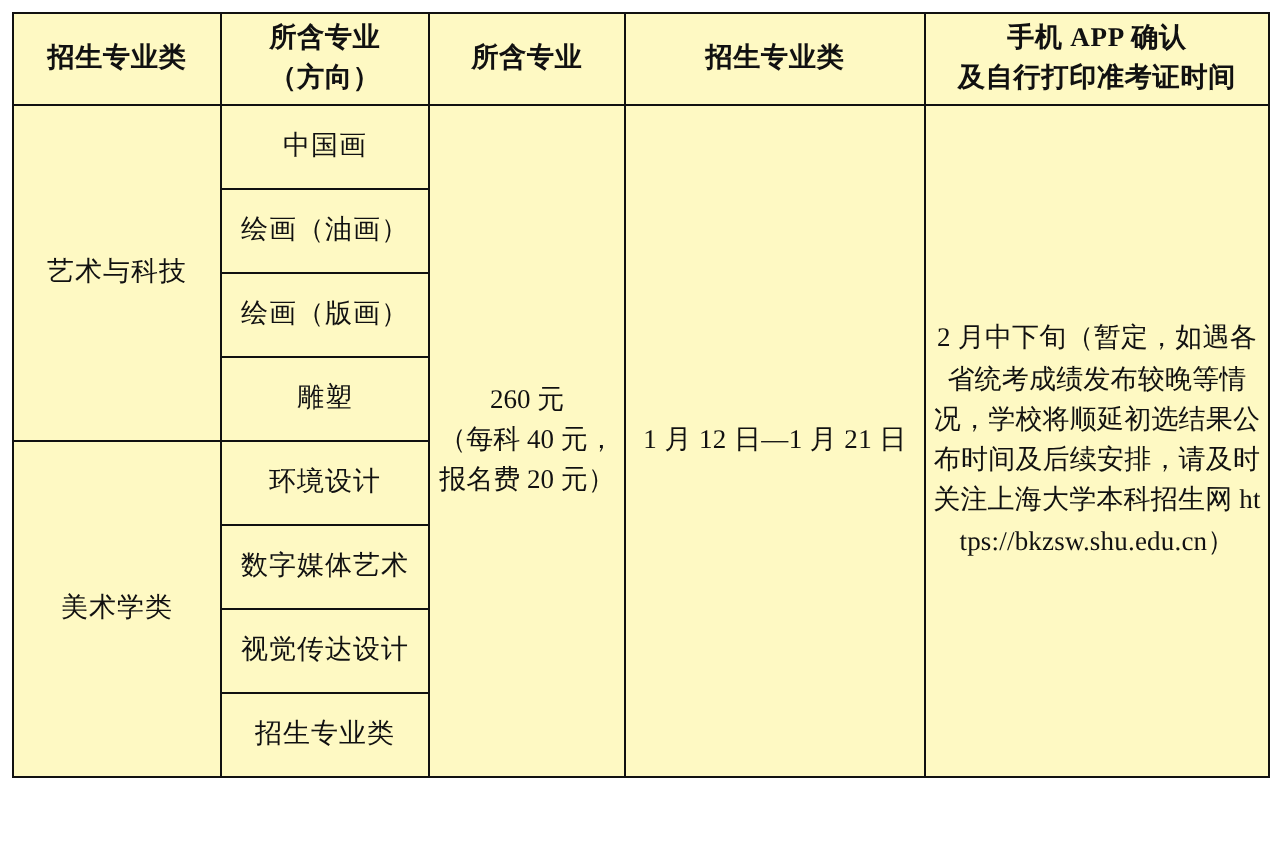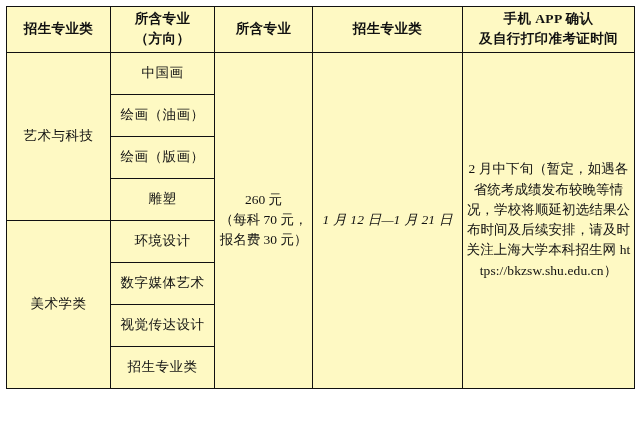--- a/index.html
+++ b/index.html
@@ -60,21 +60,20 @@
   }
   td.fee {
     font-size: 13.5px;
     line-height: 1.9;
     padding: 0 6px;
   }
   td.fee .fl { display: block; }
   td.time {
     font-size: 13.5px;
     letter-spacing: 0.2px;
-    font-style: italic;
   }
   td.note {
     text-align: left;
     vertical-align: middle;
     font-size: 13.5px;
     line-height: 1.75;
     padding: 4px 6px;
     letter-spacing: 0.1px;
   }
   .rowh { height: 42px; }
@@ -111,22 +110,22 @@
           <span class="l2">手机 APP 确认</span>
           <span class="l2">及自行打印准考证时间</span>
         </td>
       </tr>
 
       <tr class="rowh">
         <td class="cat" rowspan="4">艺术与科技</td>
         <td class="major">中国画</td>
         <td class="fee" rowspan="8">
           <span class="fl">260 元</span>
-          <span class="fl">（每科 70 元，</span>
-          <span class="fl">报名费 30 元）</span>
+          <span class="fl">（每科 40 元，</span>
+          <span class="fl">报名费 20 元）</span>
         </td>
         <td class="time" rowspan="8">1 月 12 日—1 月 21 日</td>
         <td class="note" rowspan="8">2 月中下旬（暂定，如遇各省统考成绩发布较晚等情况，学校将顺延初选结果公布时间及后续安排，请及时关注上海大学本科招生网 https://bkzsw.shu.edu.cn）</td>
       </tr>
       <tr class="rowh">
         <td class="major">绘画（油画）</td>
       </tr>
       <tr class="rowh">
         <td class="major">绘画（版画）</td>
       </tr>

